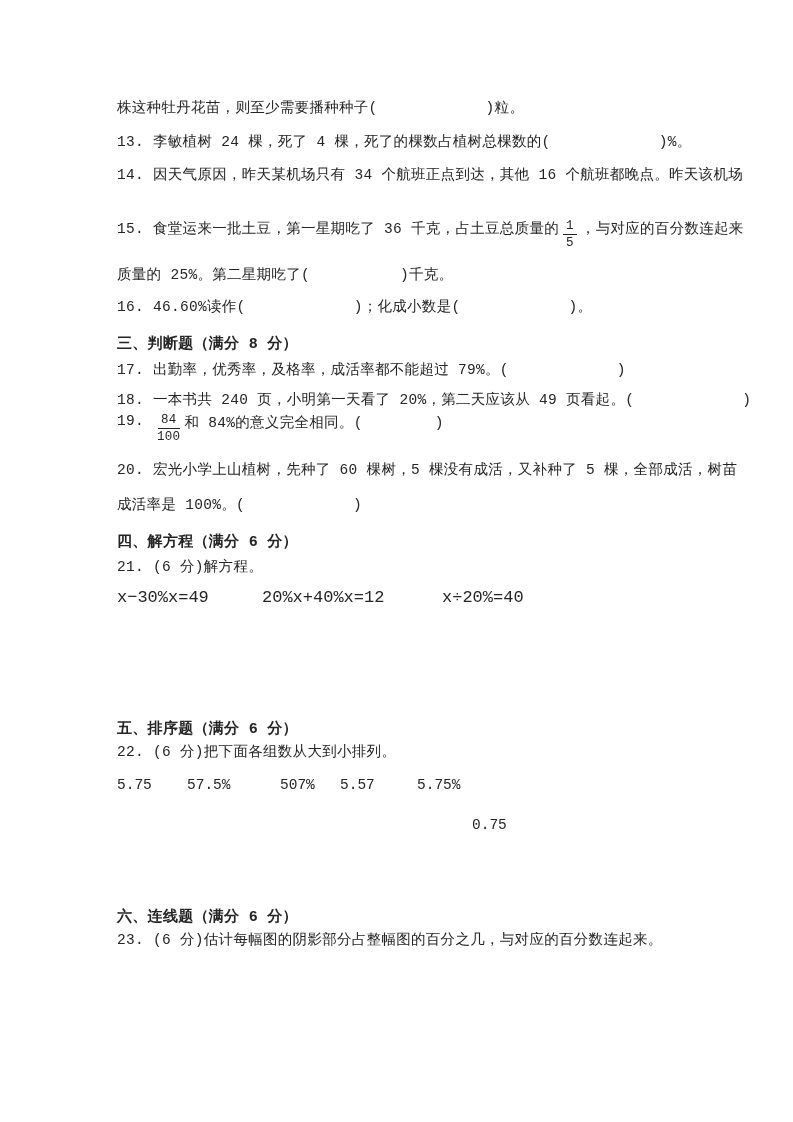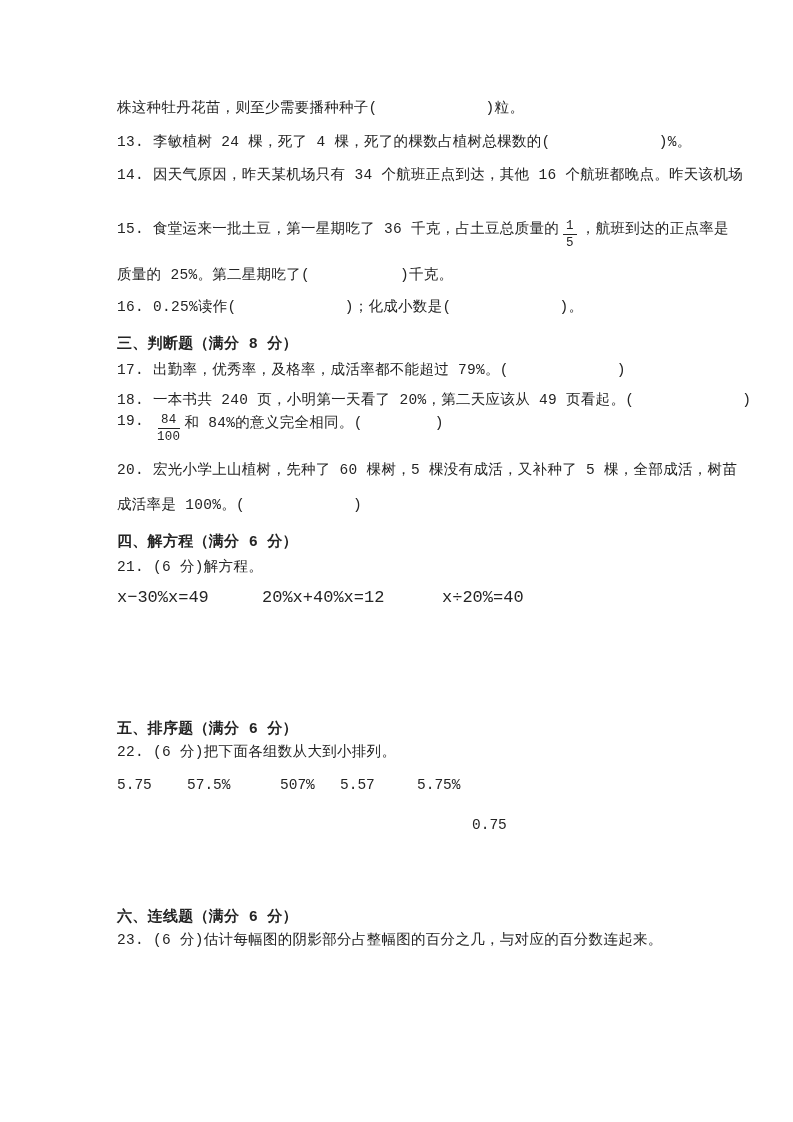--- a/index.html
+++ b/index.html
@@ -75,24 +75,24 @@
   <div class="line" style="top:93px">株这种牡丹花苗，则至少需要播种种子(            )粒。</div>
   <div class="line" style="top:127px">13. 李敏植树 24 棵，死了 4 棵，死了的棵数占植树总棵数的(            )%。</div>
   <div class="line" style="top:160px">14. 因天气原因，昨天某机场只有 34 个航班正点到达，其他 16 个航班都晚点。昨天该机场</div>
 
   <div class="line fracline" style="top:219px">
     <span>15. 食堂运来一批土豆，第一星期吃了 36 千克，占土豆总质量的</span>
     <span class="frac">
       <span class="num">1</span>
       <span class="den">5</span>
     </span>
-    <span>，航班到达的正点率是</span>
+    <span>，与对应的百分数连起来</span>
   </div>
   <div class="line" style="top:260px">质量的 25%。第二星期吃了(          )千克。</div>
-  <div class="line" style="top:292px">16. 0.25%读作(            )；化成小数是(            )。</div>
+  <div class="line" style="top:292px">16. 46.60%读作(            )；化成小数是(            )。</div>
 
   <div class="line heading" style="top:322px">三、判断题（满分 8 分）</div>
   <div class="line" style="top:355px">17. 出勤率，优秀率，及格率，成活率都不能超过 79%。(            )</div>
   <div class="line" style="top:385px">18. 一本书共 240 页，小明第一天看了 20%，第二天应该从 49 页看起。(            )</div>
 
   <div class="line fracline" style="top:413px">
     <span>19. </span>
     <span class="frac">
       <span class="num">84</span>
       <span class="den">100</span>

